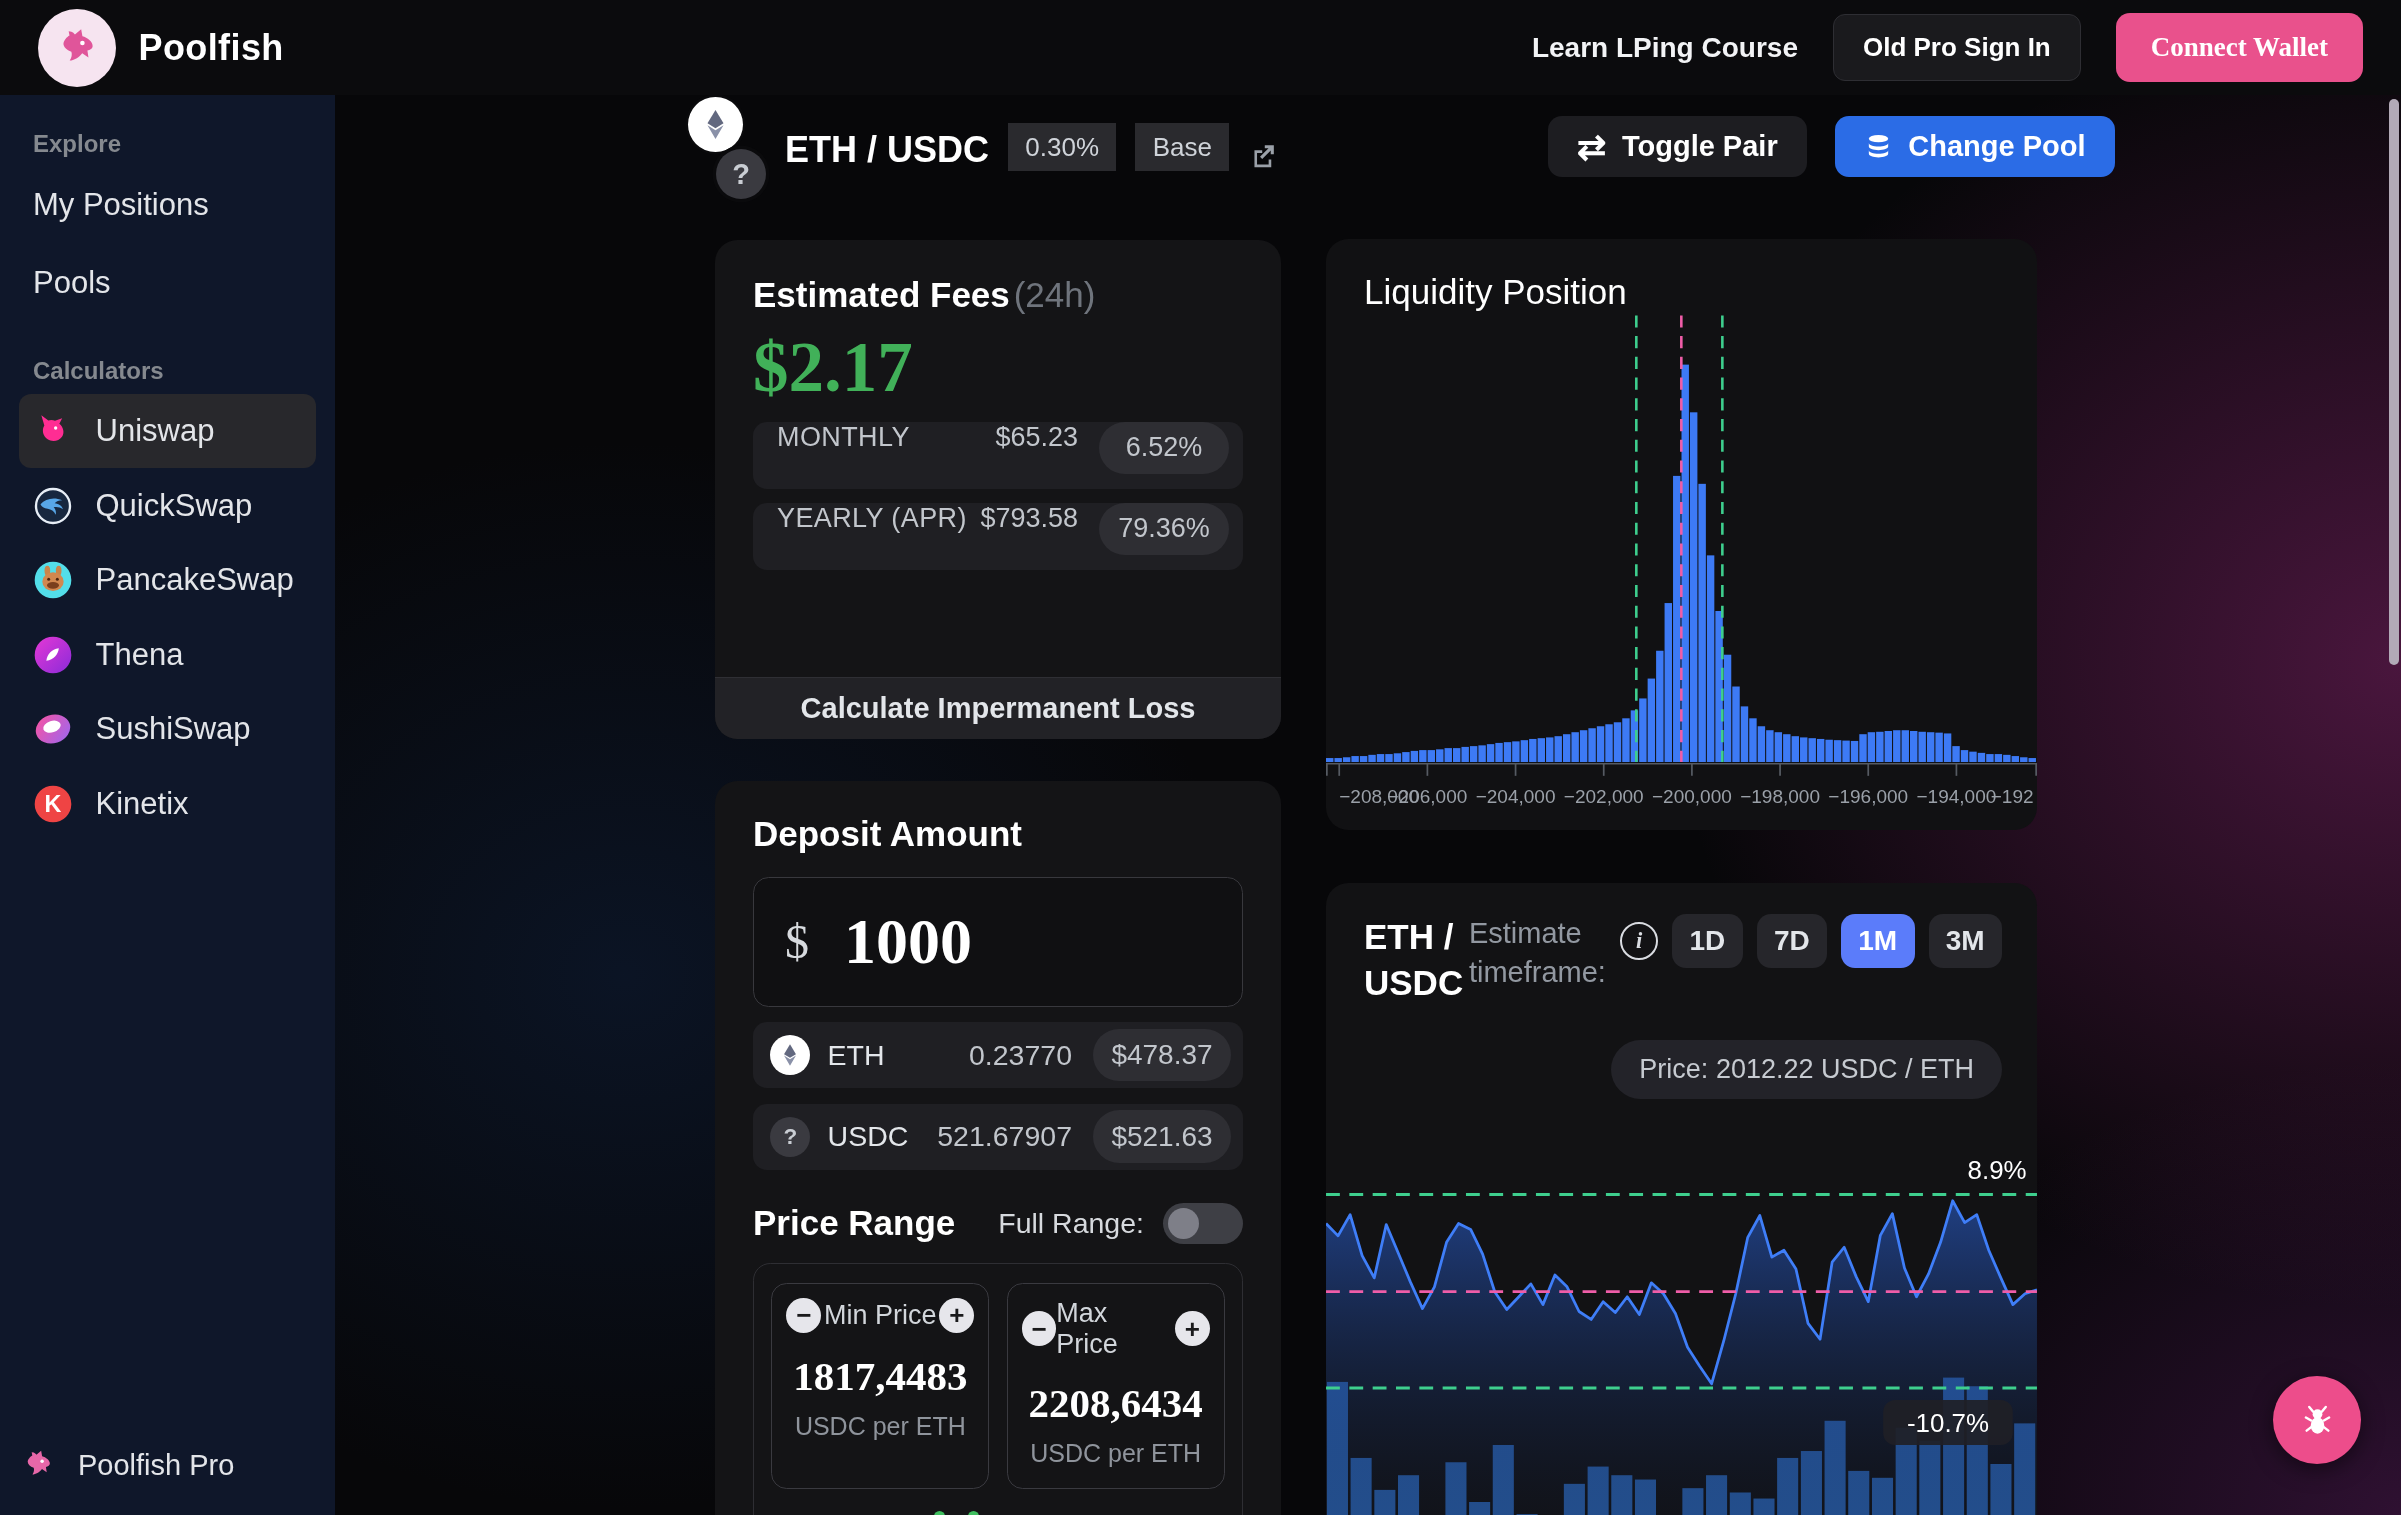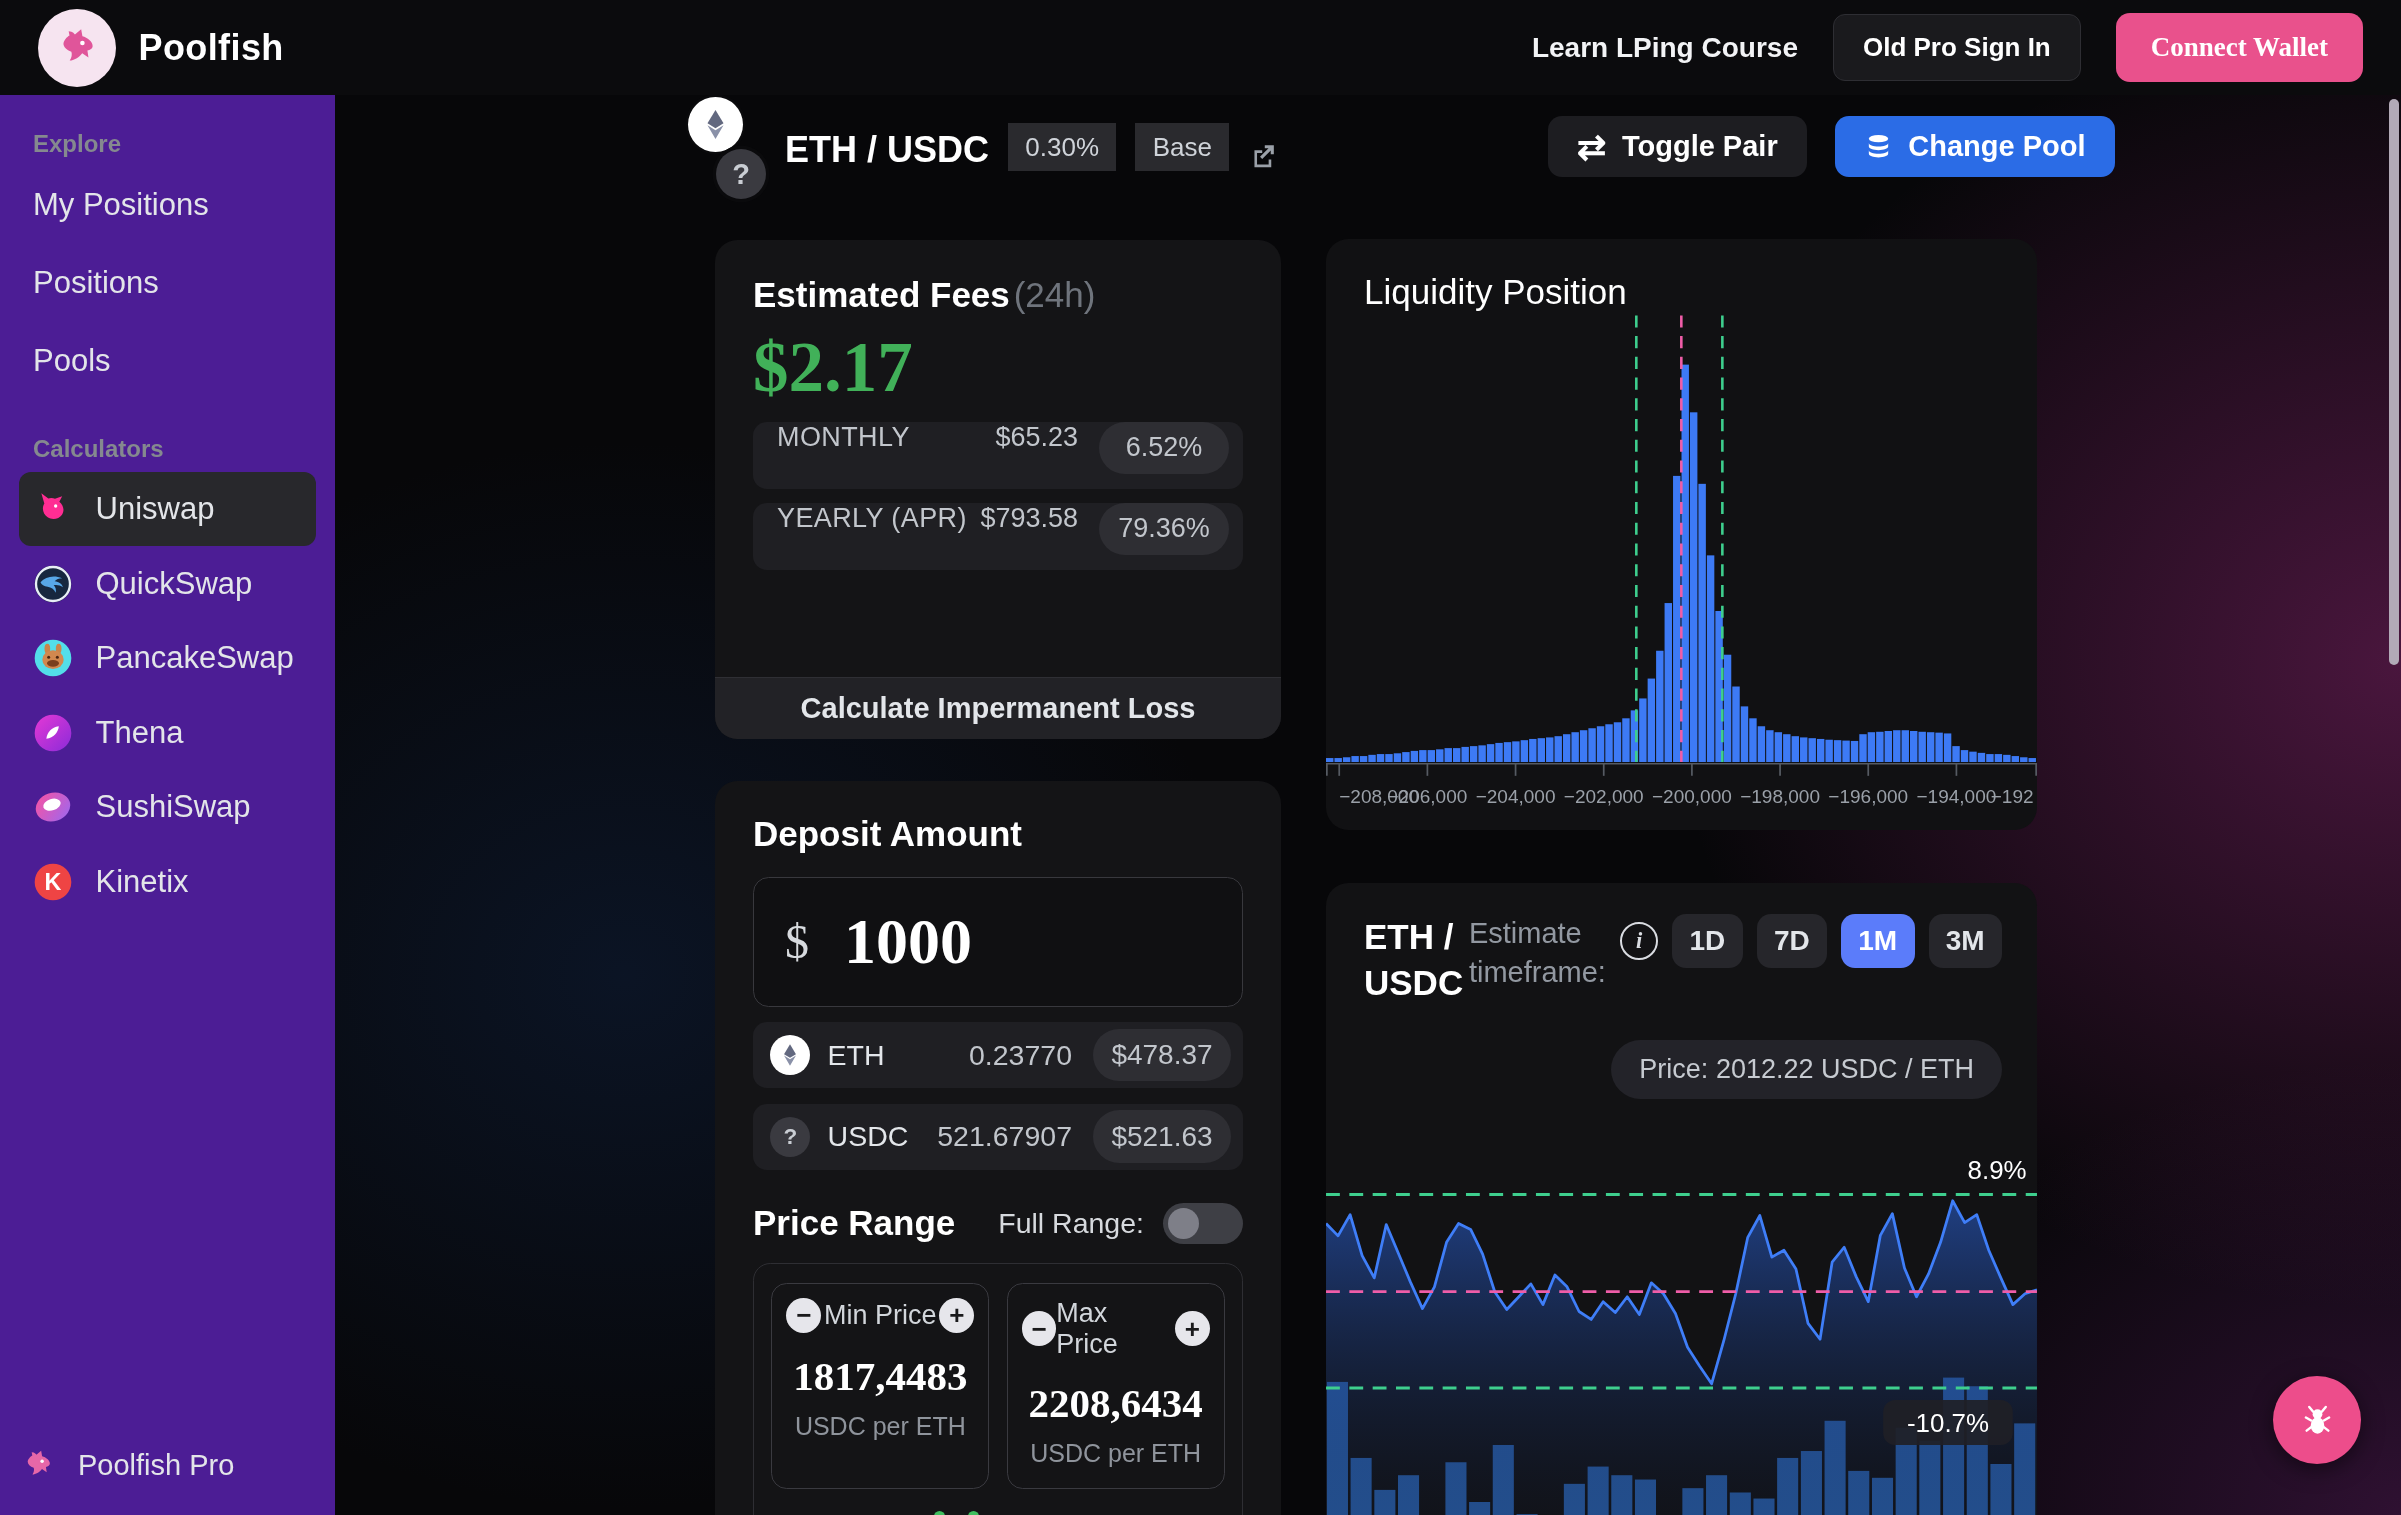--- a/index.html
+++ b/index.html
@@ -15,21 +15,21 @@
   .brand-name { font-size:36px; font-weight:bold; color:#fff; letter-spacing:0.4px; }
   .nav-right { margin-left:auto; display:flex; align-items:center; gap:35px; }
   .nav-link { font-size:28px; font-weight:bold; color:#f2f3f5; cursor:pointer; }
   .btn-oldpro { background:#1a1a1d; border:0.9px solid #2e2e33; border-radius:12px; padding:17.3px 29px;
                 font-size:26px; font-weight:bold; color:#fff; cursor:pointer; }
   .btn-connect { background:#e9518c; border:none; border-radius:14px; padding:19px 35px;
                  font-size:27px; font-weight:bold; color:#fff; cursor:pointer;
                  font-family:"Liberation Serif","DejaVu Serif",serif; }
 
   
-  .sidebar { position:absolute; left:0; top:95px; width:335px; height:1420px; background:#4c1d95; z-index:20; padding:22.5px 19px; }
+  .sidebar { position:absolute; left:0; top:95px; width:335px; height:1420px; background:#0f172a; z-index:20; padding:22.5px 19px; }
   .side-label { font-size:24px; font-weight:bold; color:#85898f; margin:12px 0 8.6px 14px; }
   .side-item { font-size:31px; color:#e3e5e9; padding:21px 14px; border-radius:10.4px; cursor:pointer; }
   .calc-item { display:flex; align-items:center; gap:22.5px; font-size:31px; color:#e3e5e9; padding:17.3px 14px; border-radius:12px; cursor:pointer; }
   .calc-item.active { background:#28282c; }
   .calc-icon { width:40px; height:40px; flex:0 0 40px; }
   .side-footer { position:absolute; left:19px; bottom:31px; display:flex; align-items:center; gap:21px;
                  font-size:29px; color:#e3e5e9; cursor:pointer; }
 
   
   .main-bg { position:absolute; left:335px; top:95px; right:0; bottom:0;
@@ -150,21 +150,20 @@
   <div class="nav-right">
     <span class="nav-link">Learn LPing Course</span>
     <button class="btn-oldpro">Old Pro Sign In</button>
     <button class="btn-connect">Connect Wallet</button>
   </div>
 </header>
 
 <nav class="sidebar">
   <div class="side-label">Explore</div>
   <div class="side-item">My Positions</div>
-  <div class="side-item">Positions</div>
   <div class="side-item">Pools</div>
 
   <div class="side-label" style="margin-top:35px;">Calculators</div>
 
   <div class="calc-item active">
     <svg class="calc-icon" viewBox="0 0 24 24">
       <path d="M5 2.5l4.2 3.2c1.2-.5 2.9-.4 4 .2l4.3-1.6-1.7 3.3c2.4 1.9 3.3 5.3 1.6 7.8-1.8 2.7-5.8 3.4-8.6 1.6-2.8-1.9-3.7-5.6-2-8.3L5 2.5z" fill="#ff2d93"></path>
       <circle cx="13.6" cy="10.2" r="1" fill="#fff"></circle>
     </svg>
     <span>Uniswap</span>

